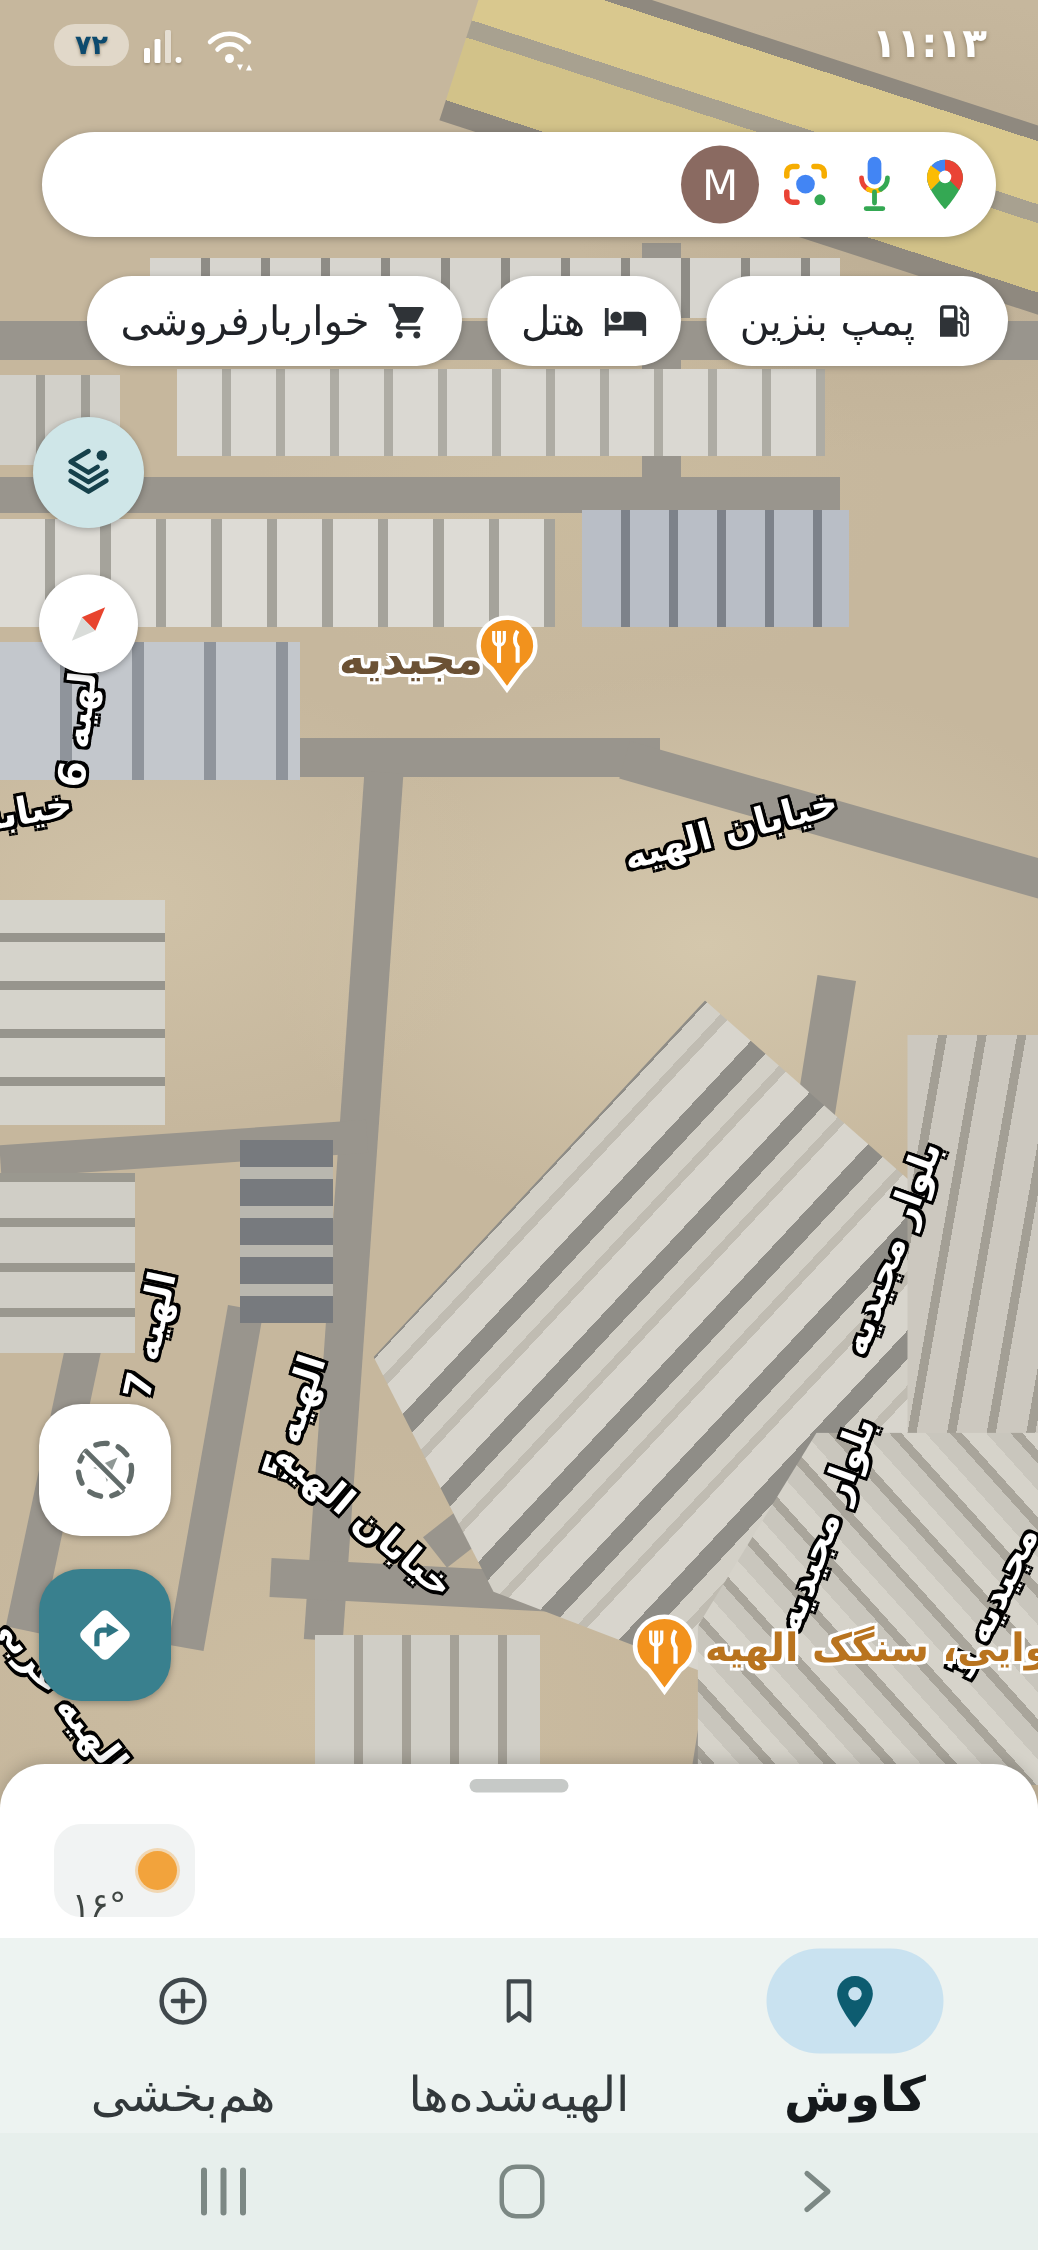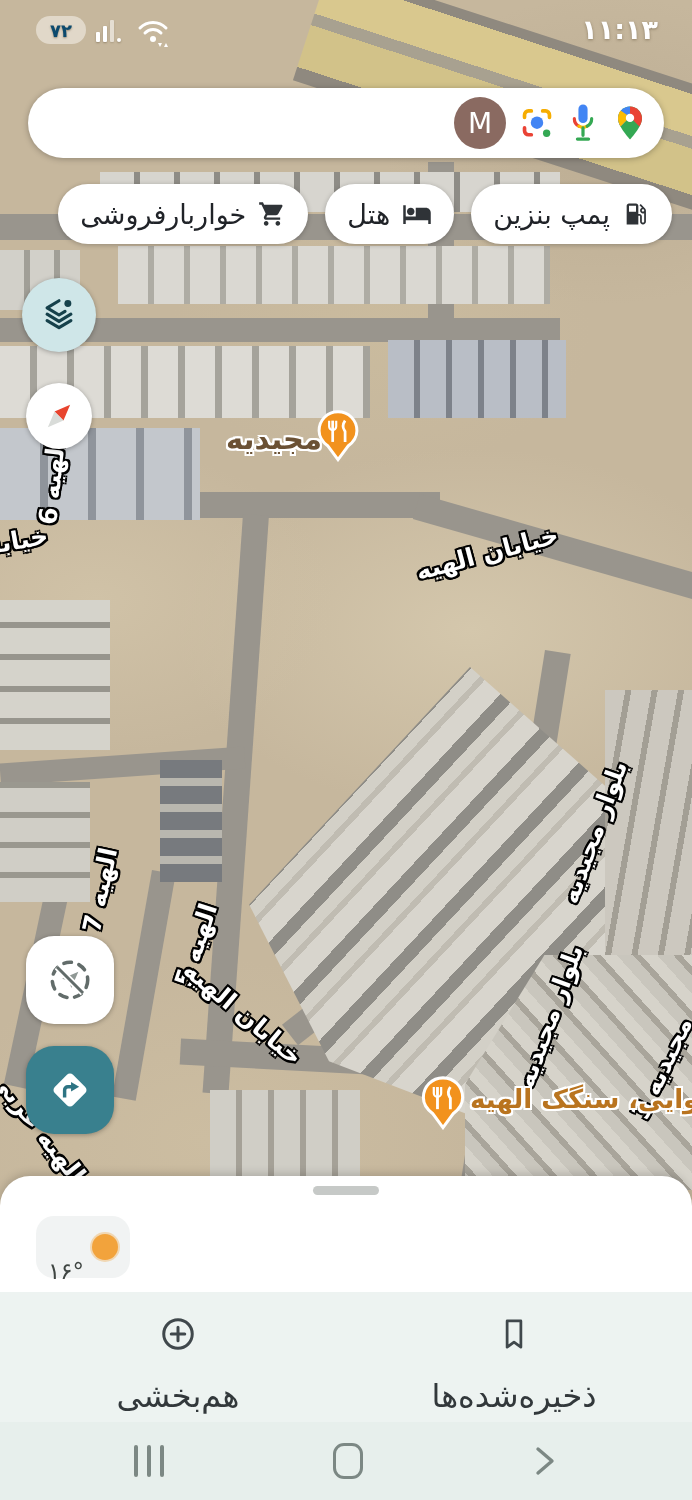--- a/index.html
+++ b/index.html
@@ -275,26 +275,35 @@
 <div class="sheet">
   <div class="handle"></div>
   <div class="wchip">
     <span class="sun"></span>
     <span class="temp">۱۶°</span>
   </div>
 </div>
 
 <div class="bottomnav">
   <div class="nav-item">
+    <div class="nav-iconwrap active">
+      <svg width="32" height="37" viewBox="0 0 24 28">
+        <path d="M12 1C7 1 3 5 3 10c0 6.2 9 17 9 17s9-10.8 9-17c0-5-4-9-9-9z" fill="#0d5c70"></path>
+        <circle cx="12" cy="10" r="3.4" fill="#c9e2f0"></circle>
+      </svg>
+    </div>
+    <div class="nav-label active">کاوش</div>
+  </div>
+  <div class="nav-item">
     <div class="nav-iconwrap">
       <svg width="30" height="36" viewBox="0 0 24 28">
         <path d="M6.5 3.5h11V24.5l-5.5-4-5.5 4z" fill="none" stroke="#40484c" stroke-width="2.2" stroke-linejoin="round"></path>
       </svg>
     </div>
-    <div class="nav-label">ذخیره‌شده‌ها</div>
+    <div class="nav-label">الهیه‌شده‌ها</div>
   </div>
   <div class="nav-item">
     <div class="nav-iconwrap">
       <svg width="36" height="36" viewBox="0 0 24 24">
         <circle cx="12" cy="12" r="9.5" fill="none" stroke="#40484c" stroke-width="2"></circle>
         <path d="M12 7.5v9M7.5 12h9" stroke="#40484c" stroke-width="2" stroke-linecap="round"></path>
       </svg>
     </div>
     <div class="nav-label">هم‌بخشی</div>
   </div>

